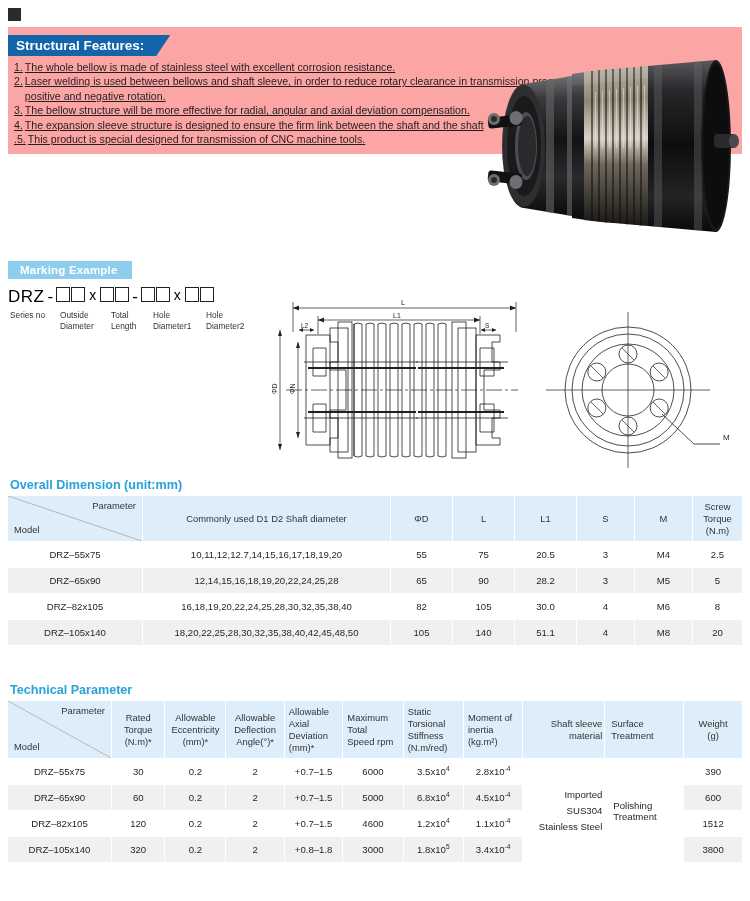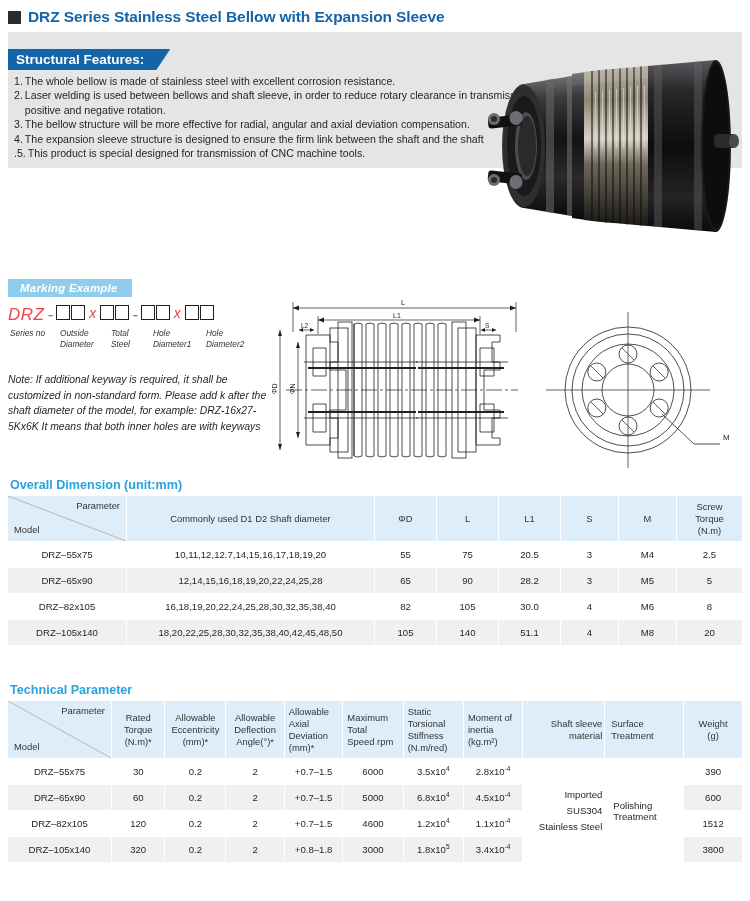--- a/index.html
+++ b/index.html
@@ -29,23 +29,24 @@
   .title-text {
     font-size: 15.5px;
     font-weight: bold;
     color: #1464aa;
     letter-spacing: -0.1px;
   }
 
   
   .features-box {
     margin: 0 8px 0 8px;
-    background: #e5e5e5;
+    background: #fca5a5;
     position: relative;
-    padding: 17px 0 8px 0;
+    padding: 8px 0 8px 0;
+    text-decoration: underline;
   }
   .features-banner {
     display: inline-block;
     background: #1464aa;
     color: #ffffff;
     font-size: 13.5px;
     font-weight: bold;
     padding: 3px 22px 3px 8px;
     position: relative;
     margin-bottom: 4px;
@@ -66,36 +67,36 @@
   .feature-txt { flex: 1; }
 
   
   .product-photo {
     position: absolute;
     left: 468px; top: 30px;
     width: 282px; height: 232px;
   }
 
   
-  .marking-section { position: absolute; left: 8px; top: 278px; width: 270px; font-style: italic; }
+  .marking-section { position: absolute; left: 8px; top: 260px; width: 270px; }
   .marking-banner {
     display: inline-block;
     background: #8fcdee;
     color: #ffffff;
     font-size: 11.5px;
     font-weight: bold;
     padding: 3px 14px 3px 12px;
     letter-spacing: 0.2px;
   }
   .marking-code {
     display: flex;
     align-items: flex-start;
     margin-top: 8px;
     font-size: 16px;
-    color: #ef4444;
+    color: #000000;
     height: 22px;
   }
   .mc-series { font-size: 17px; letter-spacing: 0.5px; }
   .mc-dash { font-size: 17px; margin: 0 3px; }
   .mc-x { font-size: 14px; margin: 0 4px; }
   .mc-boxpair { display: flex; gap: 1px; }
   .mc-box {
     width: 14px; height: 15px;
     border: 1.3px solid #231f20;
   }
@@ -180,21 +181,20 @@
   sup { font-size: 6.6px; vertical-align: super; line-height: 0; }
 
   .tech-wrap { position: absolute; left: 0; top: 683px; width: 626px; }
   .dim-wrap  { position: absolute; left: 0; top: 478px; width: 750px; }
 </style>
 </head>
 <body>
 
 <div class="page-title">
   <div class="title-bullet"></div>
-  <div class="title-text">DRZ Series Stainless Steel Bellow with Expansion Sleeve</div>
 </div>
 
 <div class="features-box">
   <div class="features-banner">Structural Features:</div>
   <div class="features-list">
     <div class="feature-item">
       <span class="feature-num">1.</span>
       <span class="feature-txt">The whole bellow is made of stainless steel with excellent corrosion resistance.</span>
     </div>
     <div class="feature-item">
@@ -351,26 +351,25 @@
     <span class="mc-x">x</span>
     <span class="mc-boxpair">
       <span class="mc-box"></span>
       <span class="mc-box"></span>
     </span>
   </div>
 
   <div class="marking-labels">
     <span class="ml" style="left:2px; top:0;">Series no</span>
     <span class="ml" style="left:52px; top:0; width:48px; white-space:normal;">Outside Diameter</span>
-    <span class="ml" style="left:103px; top:0; width:38px; white-space:normal;">Total Steel</span>
+    <span class="ml" style="left:103px; top:0; width:38px; white-space:normal;">Total Length</span>
     <span class="ml" style="left:145px; top:0; width:52px; white-space:normal;">Hole Diameter1</span>
     <span class="ml" style="left:198px; top:0; width:52px; white-space:normal;">Hole Diameter2</span>
   </div>
 
-  <div class="marking-note">Note: If additional keyway is required, it shall be customized in non-standard form. Please add k after the shaft diameter of the model, for example: DRZ-16x27-5Kx6K It means that both inner holes are with keyways</div>
 </div>
 
 <div class="drawing-section">
   <svg width="482" height="200" viewBox="0 0 482 200">
     <g stroke="#231f20" fill="none" stroke-width="0.8">
 
       <g stroke-width="0.7">
         <line x1="25" y1="18" x2="248" y2="18"></line>
         <path d="M25 18 l6 -2.4 v4.8 z" fill="#231f20" stroke="none"></path>
         <path d="M248 18 l-6 -2.4 v4.8 z" fill="#231f20" stroke="none"></path>
@@ -510,21 +509,21 @@
           </svg>
           <span class="dg-param">Parameter</span>
           <span class="dg-model">Model</span>
         </th>
         <th style="width:248px">Commonly used D1 D2 Shaft diameter</th>
         <th style="width:62px">ΦD</th>
         <th style="width:62px">L</th>
         <th style="width:62px">L1</th>
         <th style="width:58px">S</th>
         <th style="width:58px">M</th>
-        <th style="width:66px">
+        <th style="width:50px">
           <div>Screw</div>
           <div>Torque</div>
           <div>(N.m)</div>
         </th>
       </tr>
     </thead>
     <tbody>
       <tr>
         <td>DRZ–55x75</td>
         <td>10,11,12,12.7,14,15,16,17,18,19,20</td>

